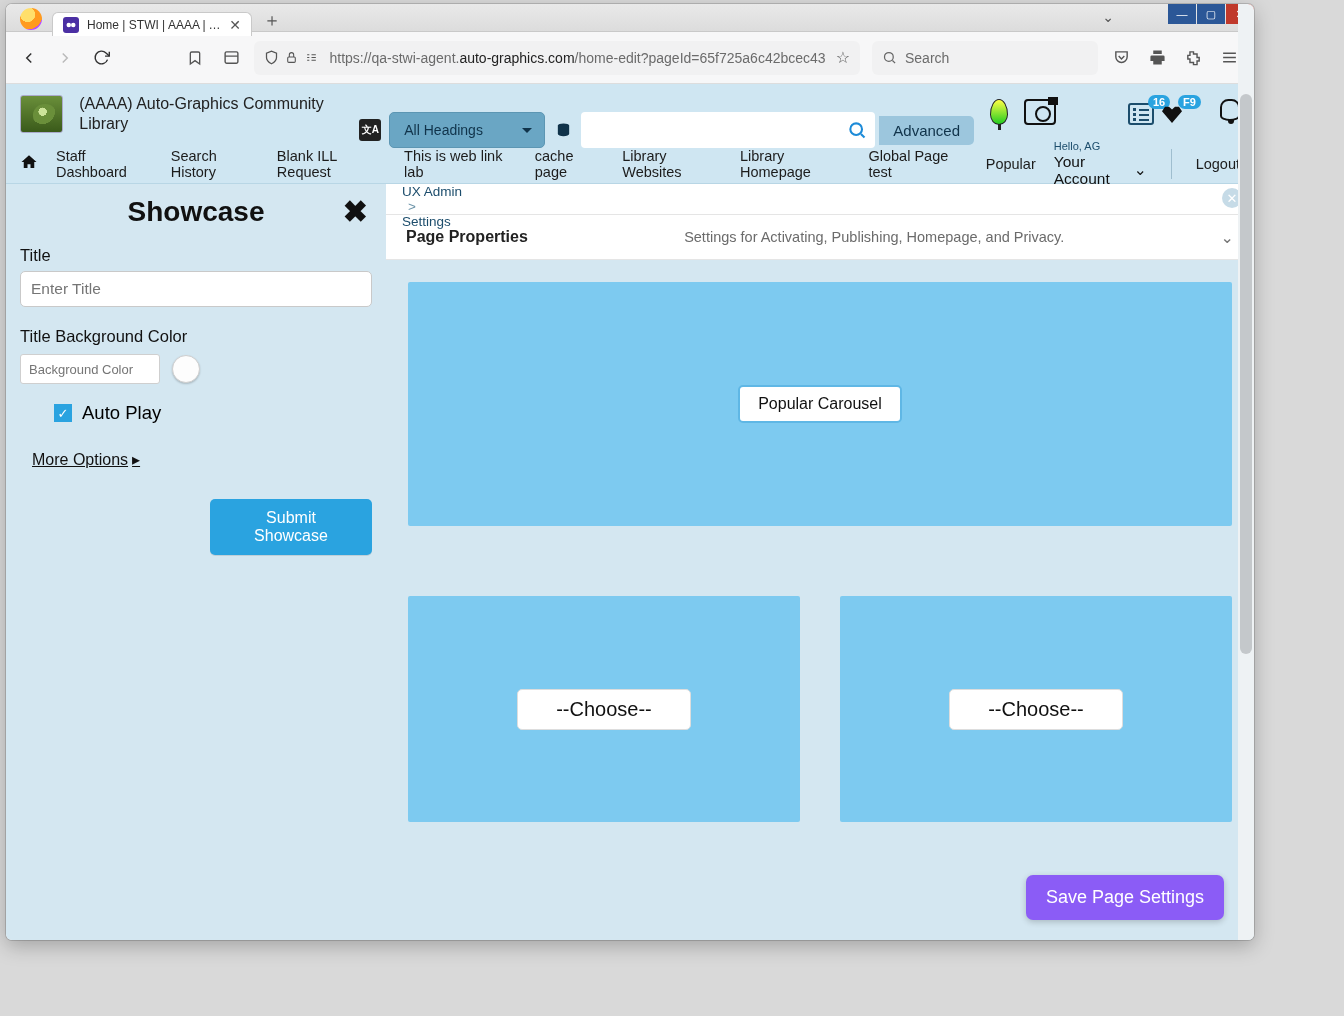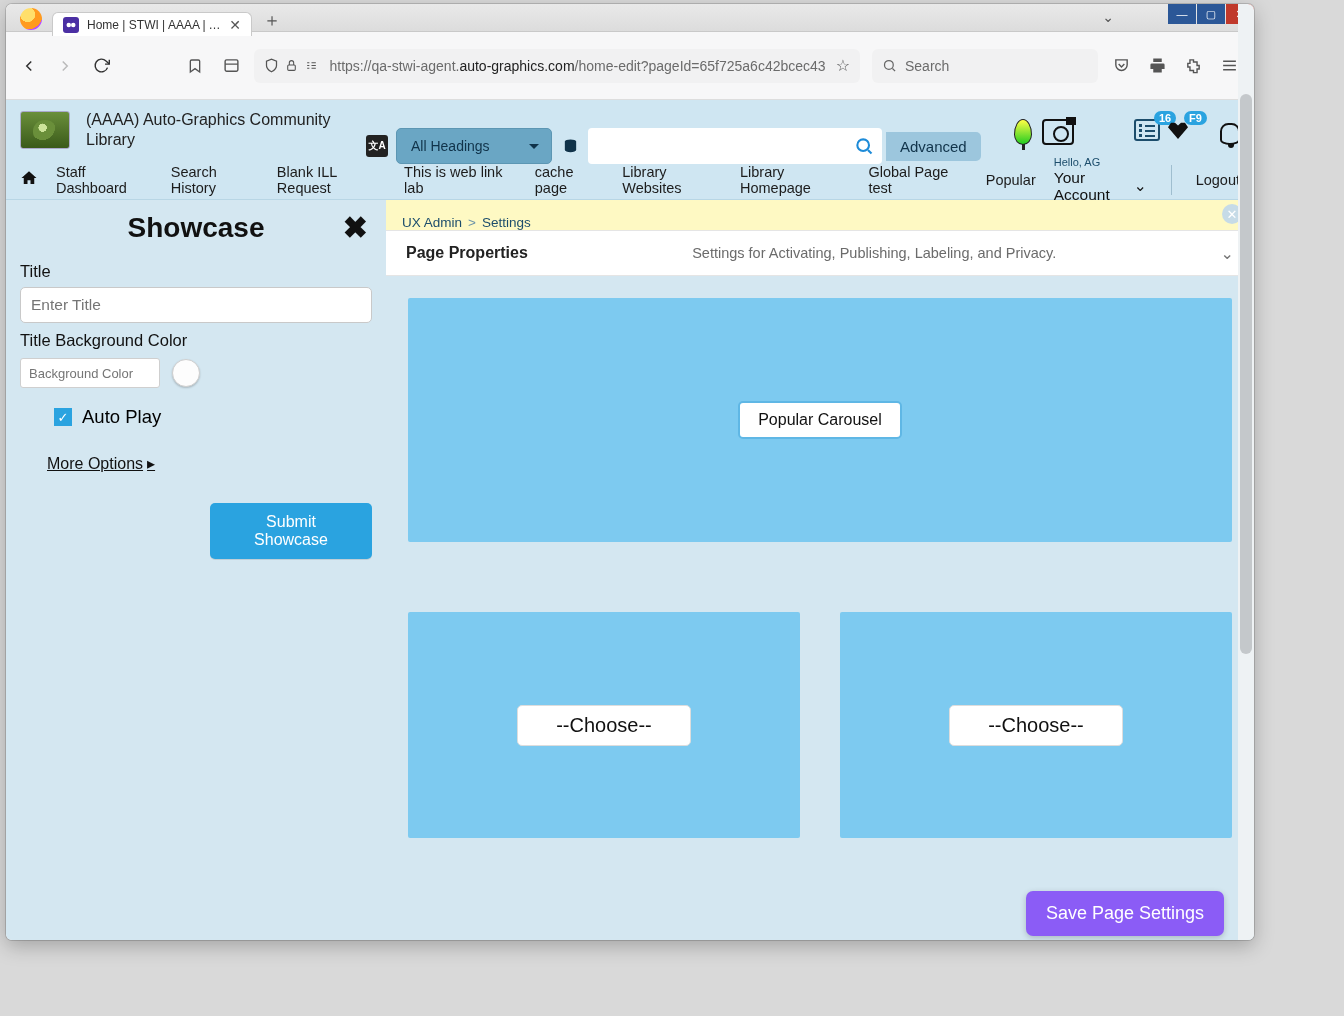--- a/index.html
+++ b/index.html
@@ -30,21 +30,21 @@
   .tab .favico{width:16px;height:16px;background:#4b2fa3;border-radius:3px;display:flex;align-items:center;justify-content:center;}
   .tab .favico svg{width:12px;height:12px;}
   .tab .label{white-space:nowrap;overflow:hidden;text-overflow:ellipsis;flex:1;}
   .tab .x{font-size:14px;color:#555;}
   .newtab{width:28px;display:flex;align-items:center;justify-content:center;color:#555;font-size:18px; margin-left:6px;}
   .win-controls{position:absolute; right:0; top:0; display:flex; height:20px;}
   .win-btn{width:28px;height:20px;display:flex;align-items:center;justify-content:center;font-size:11px;color:#fff; margin-left:1px;}
   .win-min{background:#2b5797;} .win-max{background:#2b5797;} .win-close{background:#c0392b;}
   .tab-chevron{position:absolute; right:140px; top:5px; color:#555; font-size:14px;}
   
-  .toolbar{height:68px; background:#f7f7f8; border-bottom:1px solid #ddd; display:flex; align-items:center; padding:0 10px; gap:10px;}
+  .toolbar{height:52px; background:#f7f7f8; border-bottom:1px solid #ddd; display:flex; align-items:center; padding:0 10px; gap:10px;}
   .tool-ico{width:28px;height:28px;display:flex;align-items:center;justify-content:center;color:#555;border-radius:4px;}
   .tool-ico.disabled{color:#bbb;}
   .addrbar{flex:1; display:flex; align-items:center; gap:12px;}
   .url-wrap{flex:1; height:34px; background:#f1f1f2; border-radius:6px; display:flex; align-items:center; padding:0 10px; gap:10px; color:#6b6b6b;}
   .url-wrap .lock{display:flex;gap:6px;align-items:center;}
   .url-text{flex:1; font-size:14px; white-space:nowrap; overflow:hidden; text-overflow:clip;}
   .url-text .dom{color:#222;}
   .star{color:#555;}
   .browser-search{width:226px; height:34px; background:#f1f1f2; border-radius:6px; display:flex; align-items:center; padding:0 10px; gap:8px; color:#6b6b6b; font-size:14px;}
   .right-ico-group{display:flex; gap:8px; align-items:center;}
@@ -55,21 +55,21 @@
   .site-title{font-size:16px; color:#222; line-height:1.25; max-width:250px;}
   .header-search-area{display:flex; align-items:center; gap:8px; margin-left:14px;margin-top:32px;}
   .flag-ico{width:22px;height:22px;background:#222;display:flex;align-items:center;justify-content:center;border-radius:3px;}
   .flag-ico span{color:#fff;font-size:10px;font-weight:bold;}
   .headings-select{background:#6aa6c4;border:1px solid #5c96b3;border-radius:5px;height:36px;display:flex;align-items:center;padding:0 34px 0 14px;color:#10334a;font-size:14px;min-width:156px;position:relative;}
   .headings-select::after{content:"";position:absolute;right:12px;top:15px;border:5px solid transparent;border-top-color:#10334a;}
   .db-ico{width:20px;height:20px;display:flex;align-items:center;justify-content:center;color:#10334a;}
   .site-search{height:36px;background:#fff;border-radius:4px;flex:0 0 294px;display:flex;align-items:center;padding:0 8px;justify-content:flex-end;}
   .site-search svg{color:#1d8bd8;}
   .adv-btn{background:#9cc6dd;border-radius:0 5px 5px 0;height:29px;border-left:0;display:flex;align-items:center;padding:10px 14px;font-size:15px;color:#10334a;margin-left:-4px;}
-  .header-right{margin-left:auto; display:flex; align-items:flex-end; gap:10px;}
+  .header-right{margin-left:auto; display:flex; align-items:flex-start; gap:16px;}
   .balloon{width:18px;height:26px;background:linear-gradient(#ff4,#2c2);border-radius:50% 50% 50% 50% / 60% 60% 40% 40%;border:1.5px solid #222;position:relative;}
   .balloon::after{content:"";position:absolute;bottom:-6px;left:7px;width:3px;height:6px;background:#222;}
   .camera{width:32px;height:26px;border:2px solid #111;border-radius:4px;position:relative;}
   .camera::before{content:"";position:absolute;left:9px;top:5px;width:12px;height:12px;border:2px solid #111;border-radius:50%;}
   .camera::after{content:"";position:absolute;right:-4px;top:-4px;width:10px;height:8px;background:#111;}
   .hr-gap{width:40px;}
   .badge-combo{position:relative; width:58px; height:30px;}
   .list-ico{position:absolute;left:0;top:4px;width:26px;height:22px;border:2px solid #1c4d6c;border-radius:3px;}
   .list-ico::before{content:"";position:absolute;left:3px;top:3px;width:3px;height:3px;background:#1c4d6c;box-shadow:0 5px #1c4d6c,0 10px #1c4d6c;}
   .list-ico::after{content:"";position:absolute;left:9px;top:4px;width:10px;height:2px;background:#1c4d6c;box-shadow:0 5px #1c4d6c,0 10px #1c4d6c;}
@@ -92,25 +92,25 @@
   .sidebar{width:380px;background:#d4e7f1;padding:10px 14px;position:relative;}
   .sidebar h2{text-align:center;font-size:28px;font-weight:600;color:#111;margin-top:2px;}
   .close-x{position:absolute;right:18px;top:10px;font-size:30px;font-weight:900;color:#111;cursor:pointer;}
   .fld-label{font-size:16.5px;color:#111;margin-top:18px;display:block;}
   .txtinput{width:100%;height:36px;border:1px solid #c9c9c9;border-radius:5px;padding:0 10px;font-size:15.5px;color:#555;background:#fff;margin-top:6px;}
   .bg-row{display:flex;align-items:center;gap:12px;margin-top:8px;}
   .bg-input{height:30px;border:1px solid #cfcfcf;border-radius:3px;padding:0 8px;font-size:13px;color:#666;background:#fff;width:140px;}
   .swatch{width:28px;height:28px;border-radius:50%;background:#fdfdfd;border:1px solid #cfcfcf;box-shadow:0 1px 2px rgba(0,0,0,.2);}
   .chk-row{display:flex;align-items:center;gap:10px;margin:18px 0 0 34px;font-size:18.5px;}
   .chk{width:18px;height:18px;background:#2aa3e0;display:flex;align-items:center;justify-content:center;color:#fff;font-size:13px;}
-  .more-opt{display:inline-flex;align-items:center;gap:4px;font-size:16px;text-decoration:underline;color:#111;margin-top:26px;margin-left:27px;}
+  .more-opt{display:inline-flex;align-items:center;gap:4px;font-size:16px;text-decoration:underline;color:#111;margin-top:26px;margin-left:12px;}
   .submit-btn{background:#2aa3e0;color:#fff;border:none;border-radius:5px;padding:10px 18px;font-size:16px;margin-top:30px;margin-left:190px;display:inline-block;box-shadow:0 1px 0 rgba(0,0,0,.1);}
   
   .main{flex:1;background:#d4e7f1;position:relative;overflow:hidden;}
-  .crumb{height:30px;display:flex;align-items:flex-end;padding:0 16px;font-size:13.5px;color:#1c4d6c;background:#fef9c3;}
+  .crumb{height:30px;display:flex;align-items:flex-start;padding:0 16px;font-size:13.5px;color:#1c4d6c;background:#ffffff;flex-direction:column;}
   .crumb .sep{margin:0 6px;color:#6b93a8;}
   .crumb-close{position:absolute;right:12px;top:4px;width:20px;height:20px;border-radius:50%;background:#c6dbe7;color:#fff;display:flex;align-items:center;justify-content:center;font-size:13px;}
   .prop-row{height:46px;background:#fff;border-top:1px solid #e5e5e5;border-bottom:1px solid #e5e5e5;display:flex;align-items:center;padding:0 20px;justify-content:space-between;}
   .prop-row .left{font-size:16px;font-weight:600;color:#222;}
   .prop-row .mid{flex:1;text-align:center;font-size:14.5px;color:#6b6b6b;}
   .prop-row .chev{color:#777;}
   .canvas{padding:22px;}
   .slot{background:#7dcaf0;border-radius:2px;display:flex;align-items:center;justify-content:center;}
   .slot-big{height:244px;width:100%;}
   .slot-chip{background:#fff;border:2px solid #5fb7e5;border-radius:5px;padding:8px 18px;font-size:16px;color:#111;}
@@ -299,21 +299,21 @@
 
   <div class="content">
 
     <div class="sidebar">
       <h2>Showcase</h2>
       <span class="close-x">✖</span>
 
       <label class="fld-label">Title</label>
       <input class="txtinput" placeholder="Enter Title" style="">
 
-      <label class="fld-label" style="margin-top:8px">Title Background Color</label>
+      <label class="fld-label" style="margin-top:20px">Title Background Color</label>
       <div class="bg-row">
         <input class="bg-input" placeholder="Background Color" style="">
         <div class="swatch"></div>
       </div>
 
       <div class="chk-row">
         <span class="chk">✓</span>
         <span>Auto Play</span>
       </div>
 
@@ -328,21 +328,21 @@
     <div class="main">
       <div class="crumb">
         <a>UX Admin</a>
         <span class="sep">&gt;</span>
         <span>Settings</span>
       </div>
       <div class="crumb-close">✕</div>
 
       <div class="prop-row">
         <span class="left">Page Properties</span>
-        <span class="mid">Settings for Activating, Publishing, Labeling, and Privacy.</span>
+        <span class="mid">Settings for Activating, Publishing, Homepage, and Privacy.</span>
         <span class="chev">⌄</span>
       </div>
 
       <div class="canvas">
         <div class="slot slot-big">
           <div class="slot-chip">Popular Carousel</div>
         </div>
         <div class="row2">
           <div class="slot slot-half">
             <div class="slot-chip plain">--Choose--</div>

